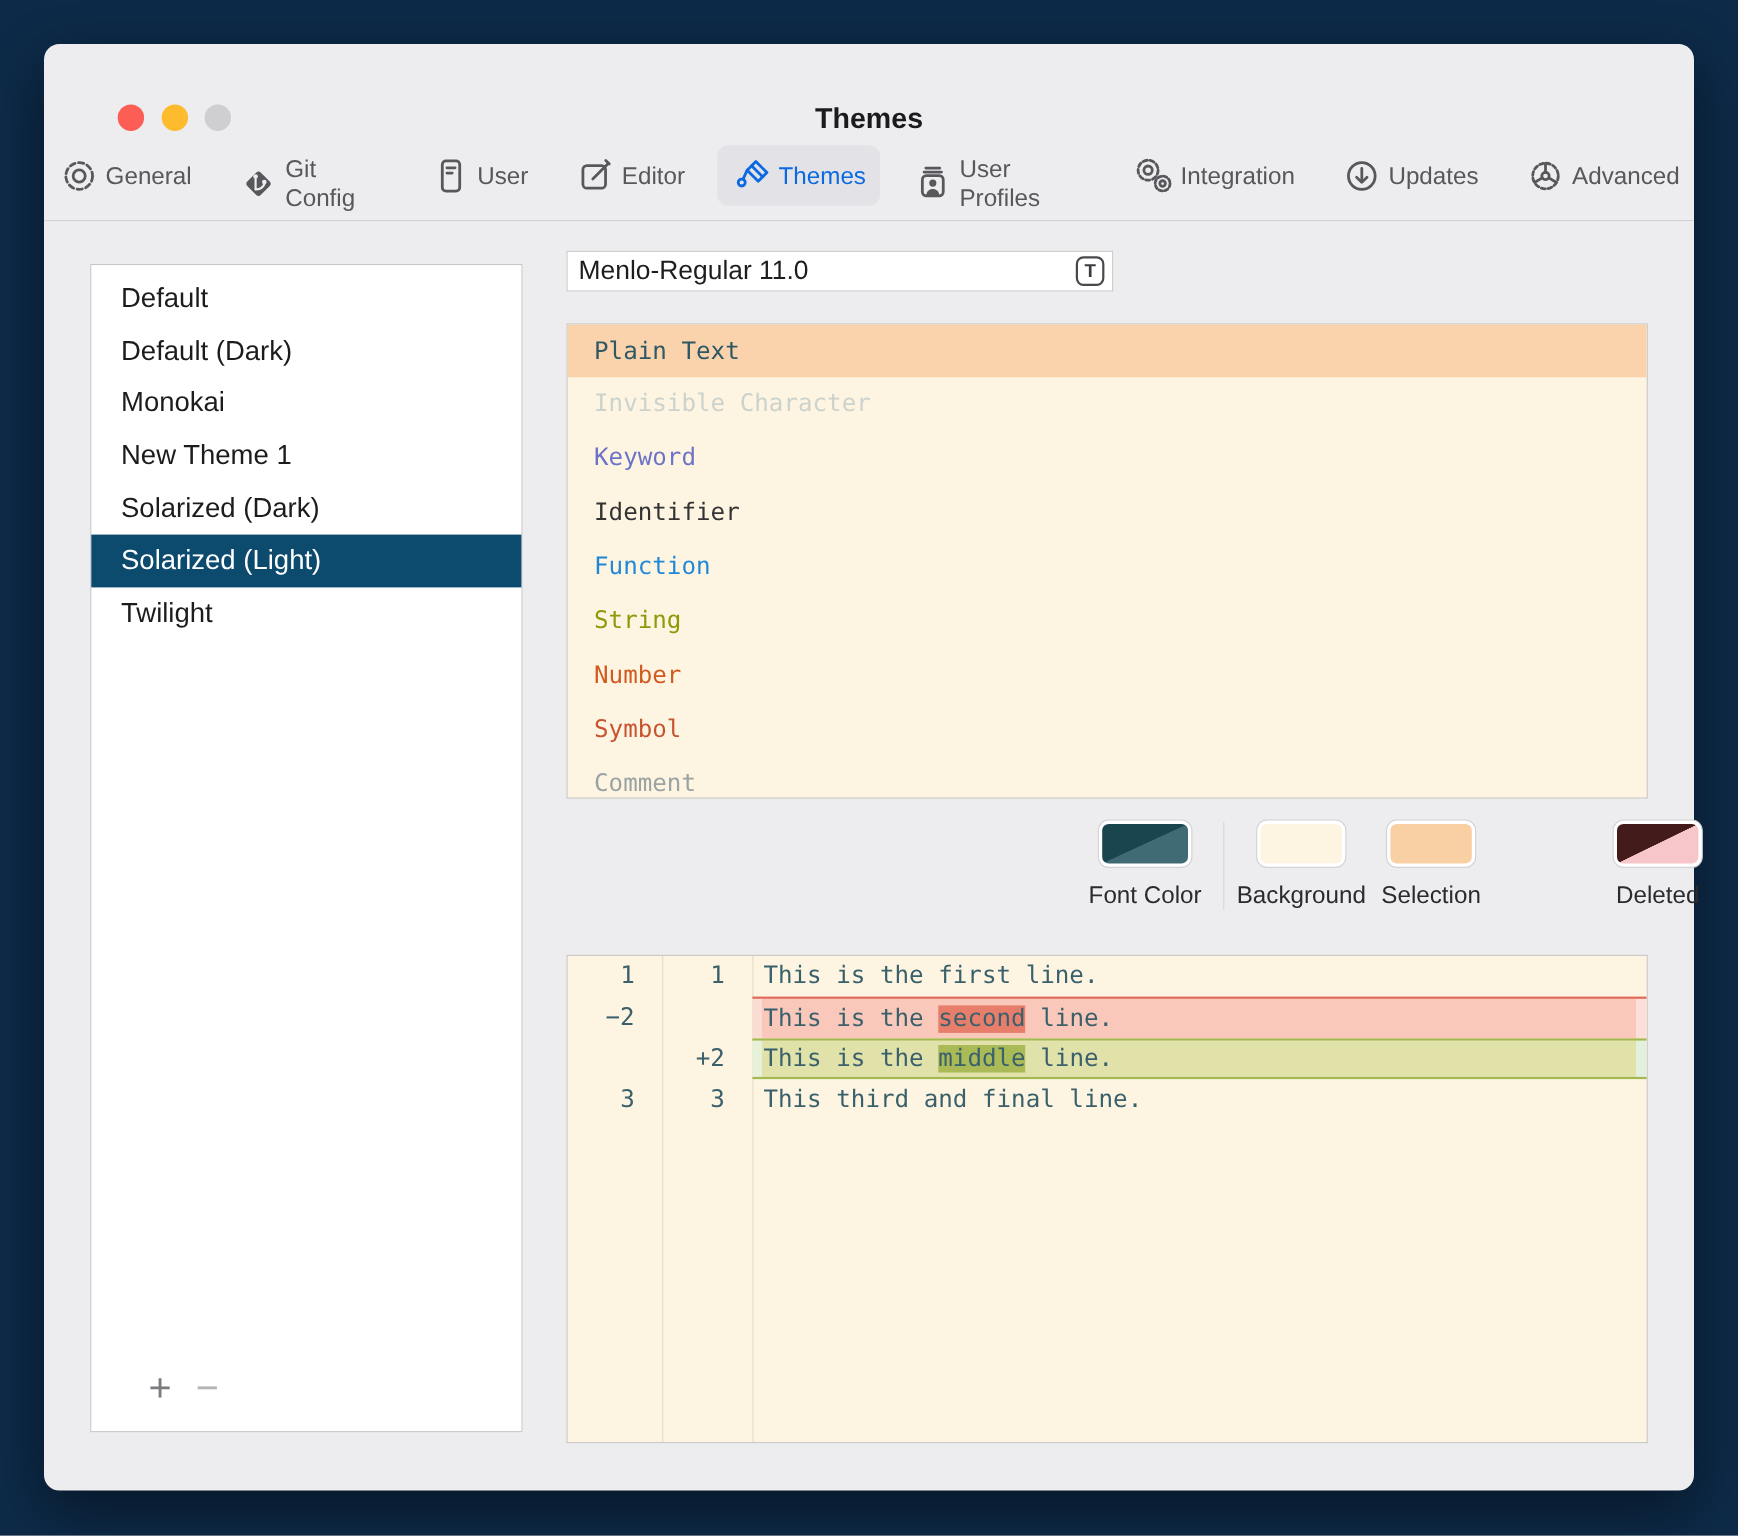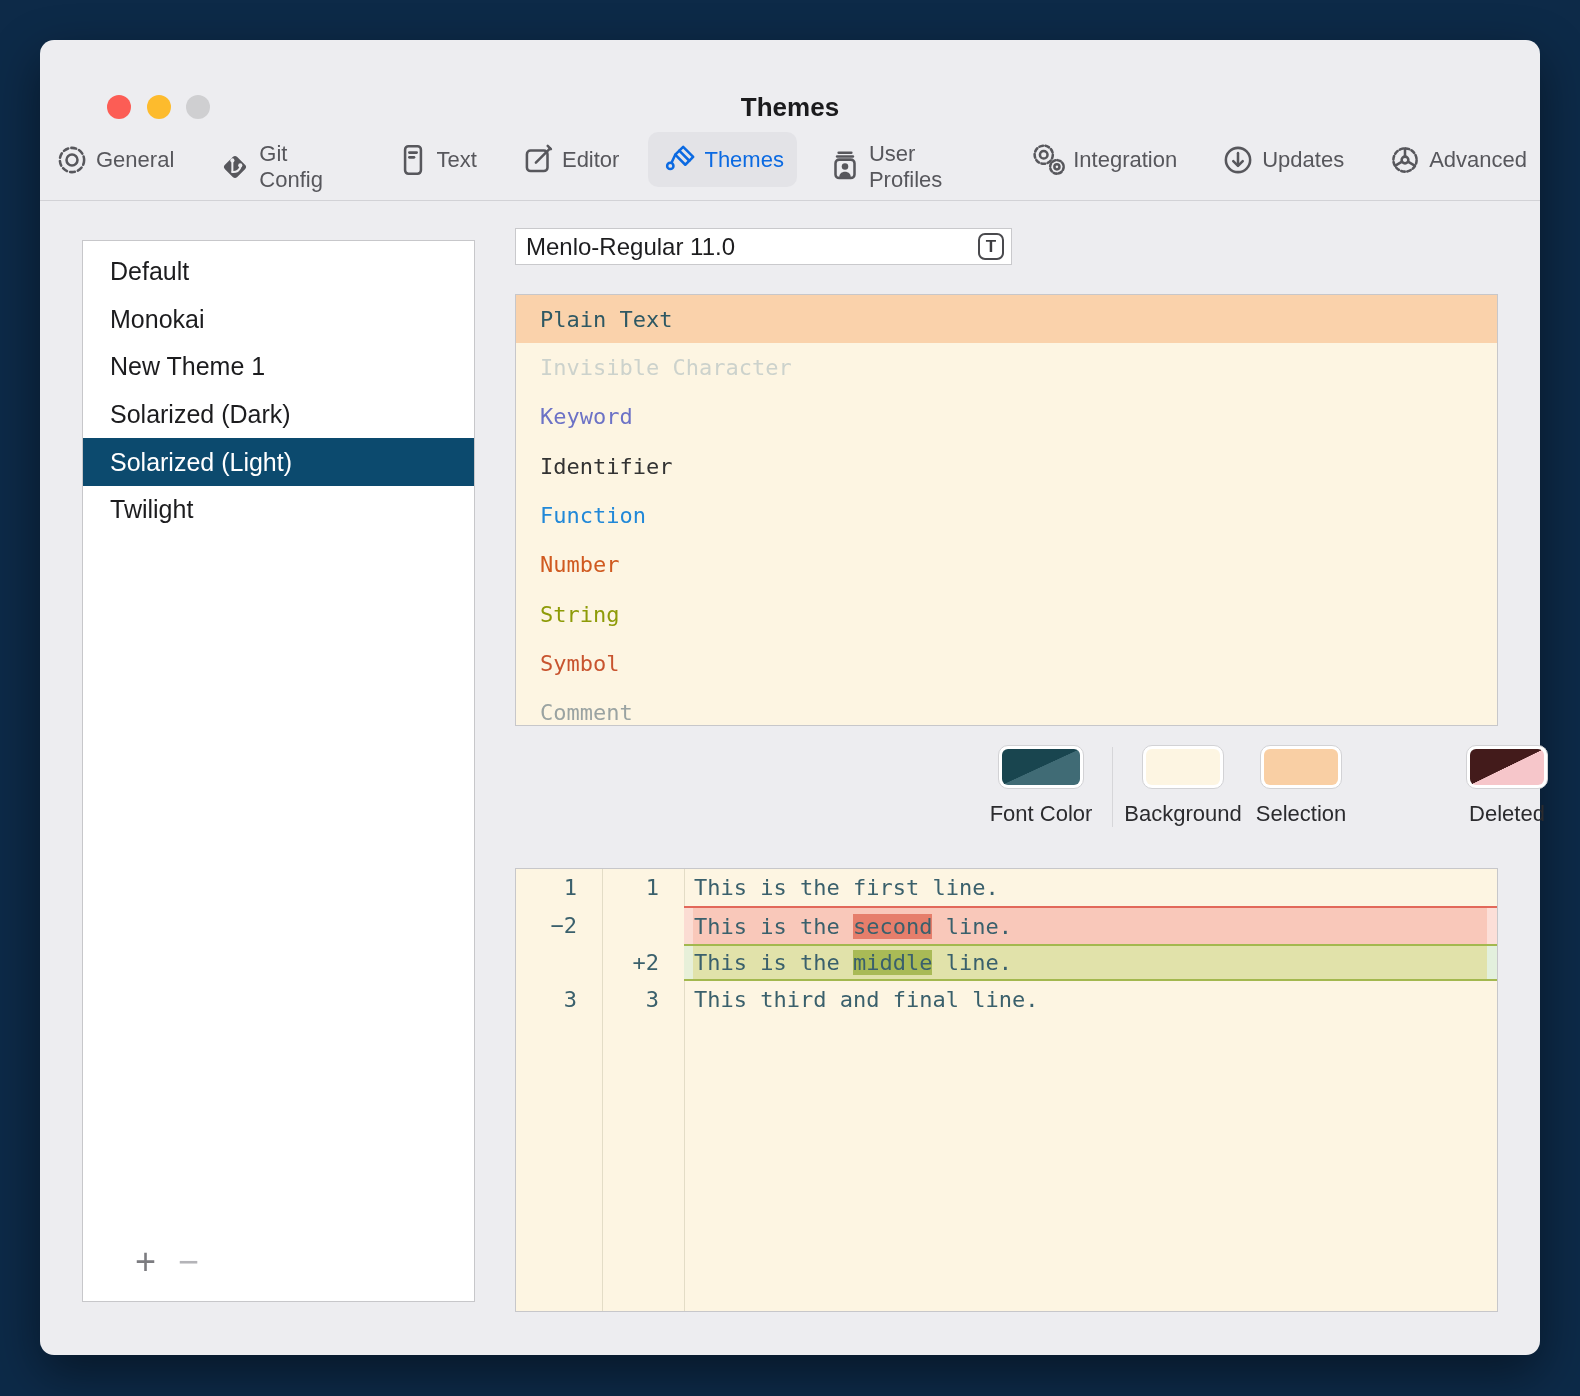--- a/index.html
+++ b/index.html
@@ -118,21 +118,21 @@
       <span>Git Config</span>
     </div>
     <div class="tb-item">
       <span class="ic">
         <svg viewBox="0 0 36 36">
             <rect x="10.5" y="5" width="15" height="26" rx="3.2"></rect>
             <path d="M14.5 11 h7"></path>
             <path d="M14.5 15.5 h4.5"></path>
           </svg>
       </span>
-      <span>Text</span>
+      <span>User</span>
     </div>
     <div class="tb-item">
       <span class="ic">
         <svg viewBox="0 0 36 36">
             <rect x="7.5" y="9" width="19.5" height="19.5" rx="3.5"></rect>
             <path d="M16 20.5 L29.5 7"></path>
             <path d="M27.2 4.7 l3 3"></path>
           </svg>
       </span>
       <span>Editor</span>
@@ -191,20 +191,21 @@
             <path d="M15.2 19.6 L8.8 23.4"></path>
           </svg>
       </span>
       <span>Advanced</span>
     </div>
   </div>
   <div class="tb-divider"></div>
 
   <div class="theme-list">
     <div class="theme-row">Default</div>
+    <div class="theme-row">Default (Dark)</div>
     <div class="theme-row">Monokai</div>
     <div class="theme-row">New Theme 1</div>
     <div class="theme-row">Solarized (Dark)</div>
     <div class="theme-row selected">Solarized (Light)</div>
     <div class="theme-row">Twilight</div>
     <div class="list-btns">
       <span class="list-btn btn-add">+</span>
       <span class="list-btn btn-remove">−</span>
     </div>
   </div>
@@ -213,22 +214,22 @@
     <span class="val">Menlo-Regular 11.0</span>
     <span class="font-btn">T</span>
   </div>
 
   <div class="syntax-box" style="background: rgb(253, 245, 226);">
     <div class="syntax-row selected-row" style="color: rgb(46, 88, 99); background: rgb(250, 210, 171);">Plain Text</div>
     <div class="syntax-row" style="color: rgb(204, 210, 204);">Invisible Character</div>
     <div class="syntax-row" style="color: rgb(108, 114, 198);">Keyword</div>
     <div class="syntax-row" style="color: rgb(51, 51, 51);">Identifier</div>
     <div class="syntax-row" style="color: rgb(33, 136, 216);">Function</div>
+    <div class="syntax-row" style="color: rgb(142, 155, 8);">String</div>
     <div class="syntax-row" style="color: rgb(208, 90, 32);">Number</div>
-    <div class="syntax-row" style="color: rgb(142, 155, 8);">String</div>
     <div class="syntax-row" style="color: rgb(200, 84, 47);">Symbol</div>
     <div class="syntax-row" style="color: rgb(154, 163, 162);">Comment</div>
   </div>
 
   <div class="swatch-strip">
     <div class="swatch" style="left:451px">
       <div class="swatch-well">
           <div class="swatch-fill fill-lg" style="background: linear-gradient(to right bottom, rgb(25, 69, 79) 49.6%, rgb(64, 107, 117) 50.4%);"></div>
         </div>
       <div class="swatch-label">Font Color</div>

